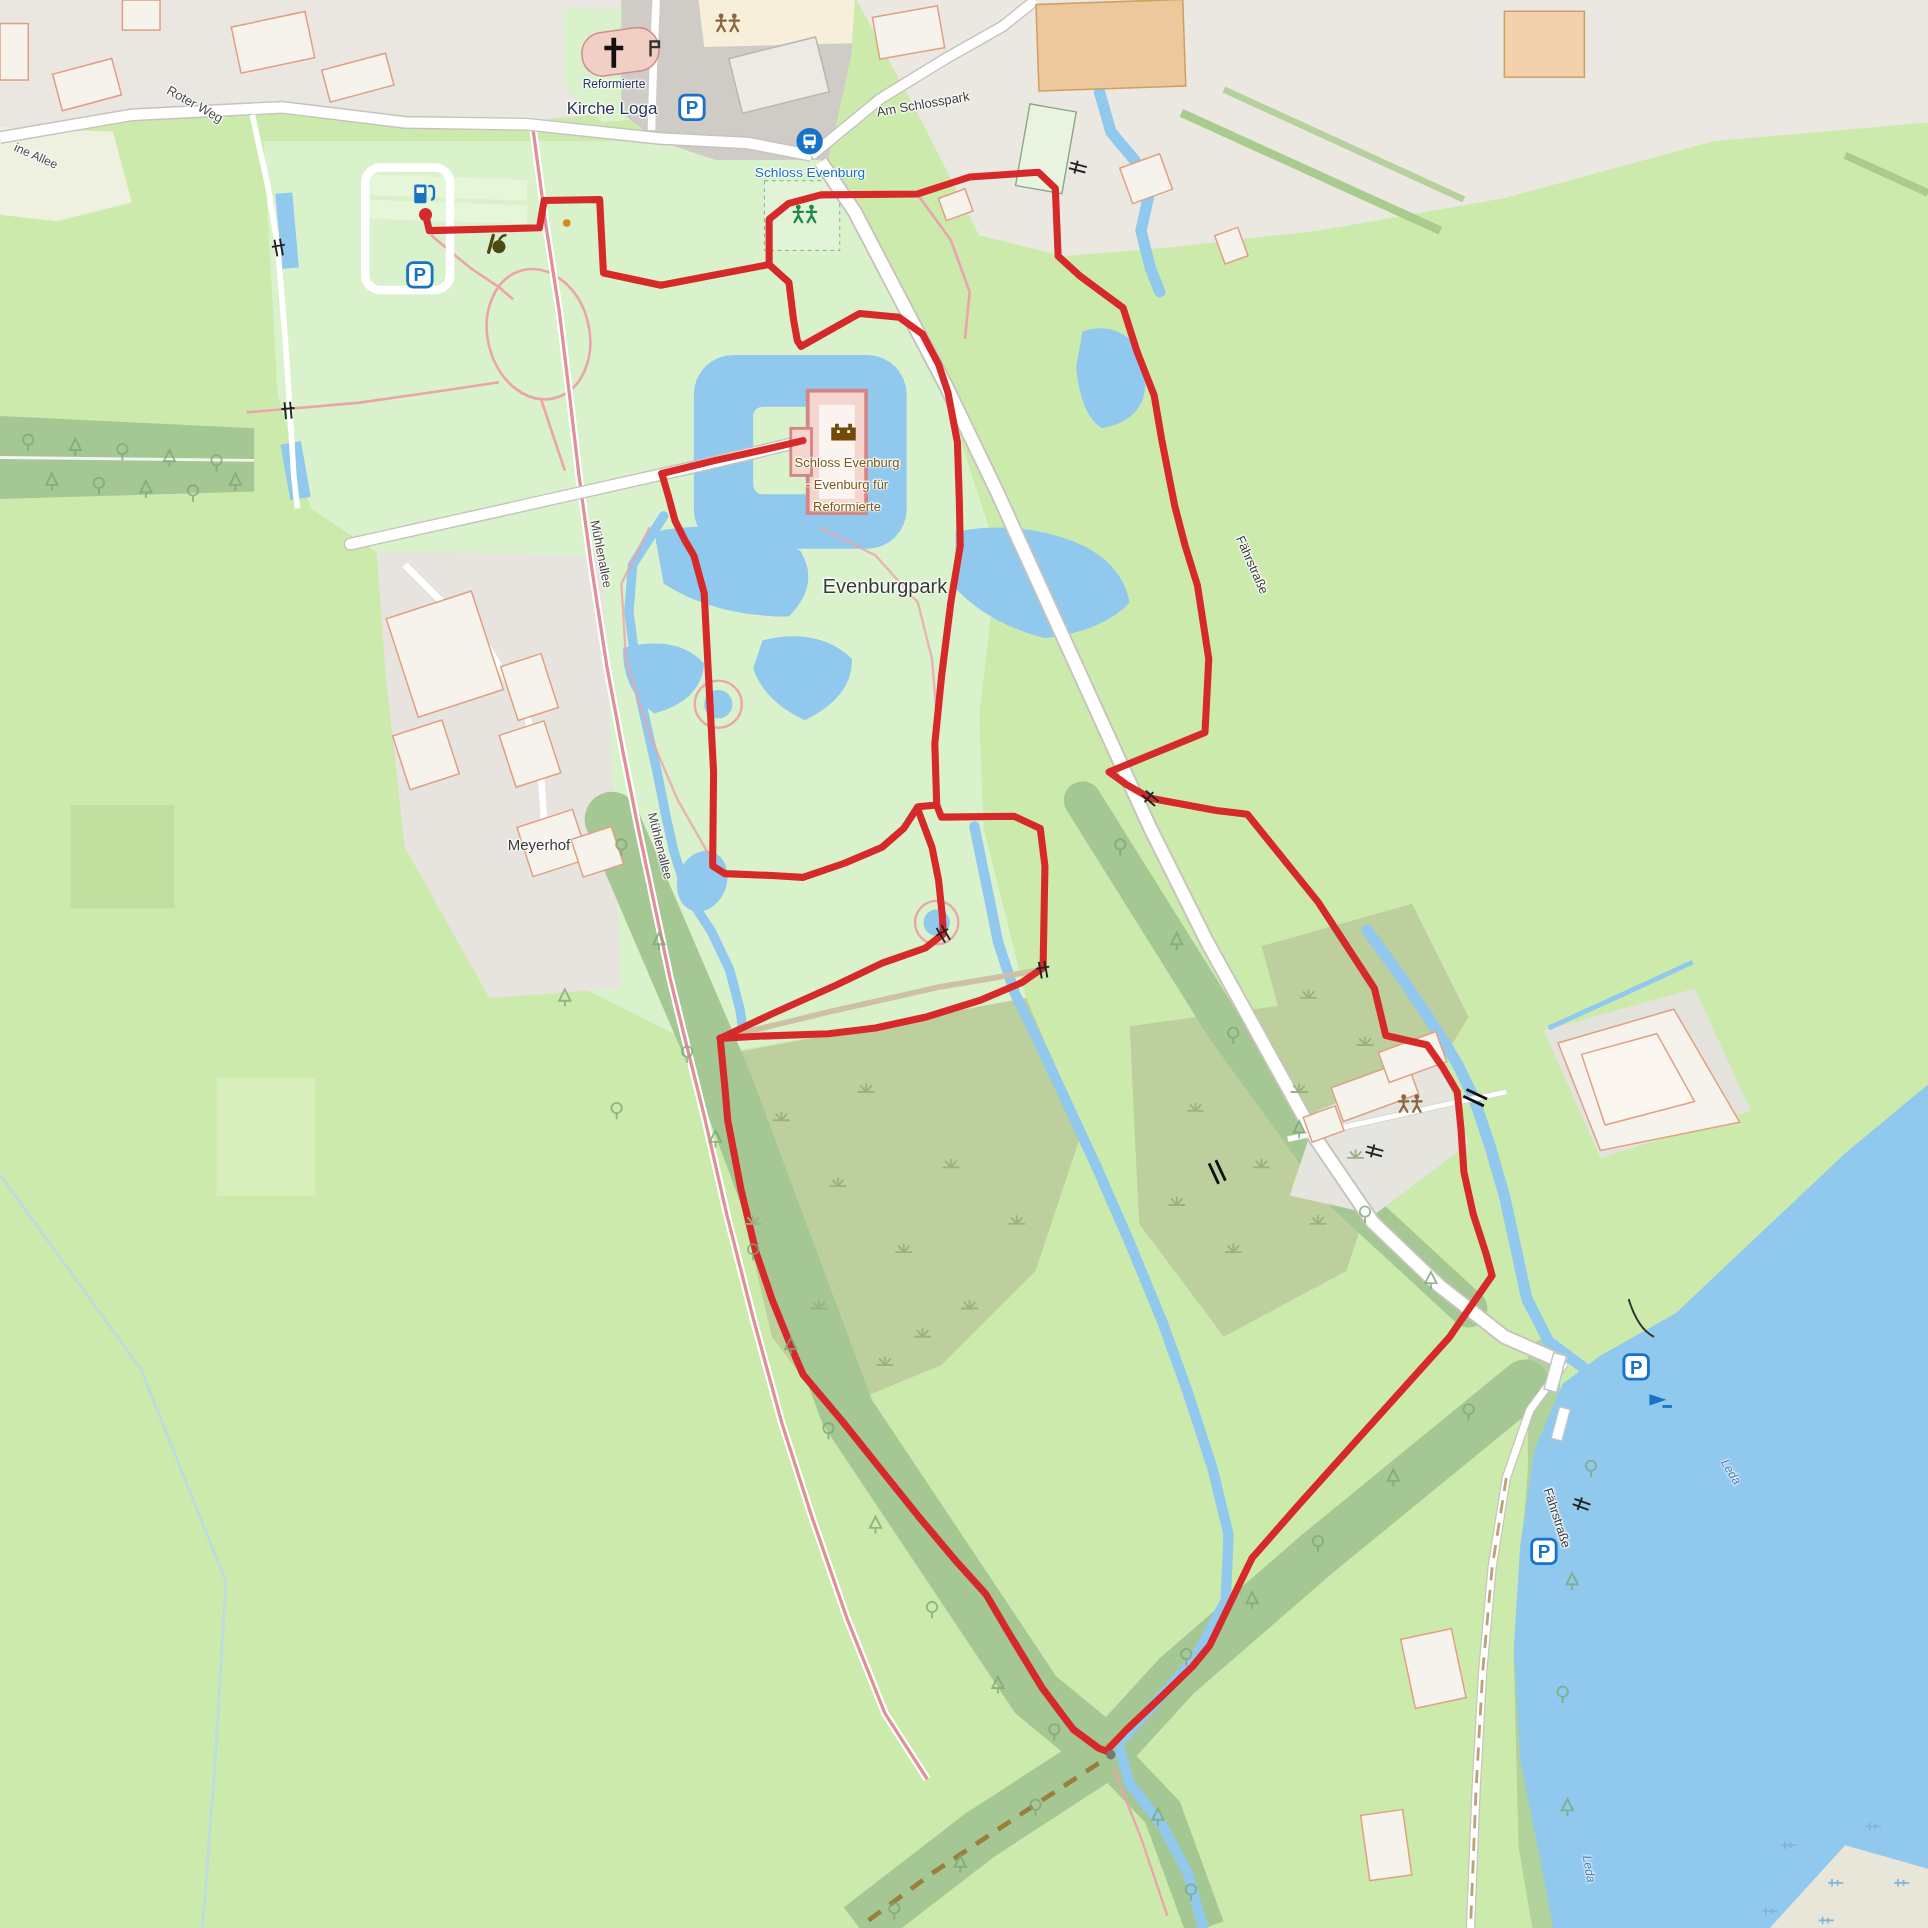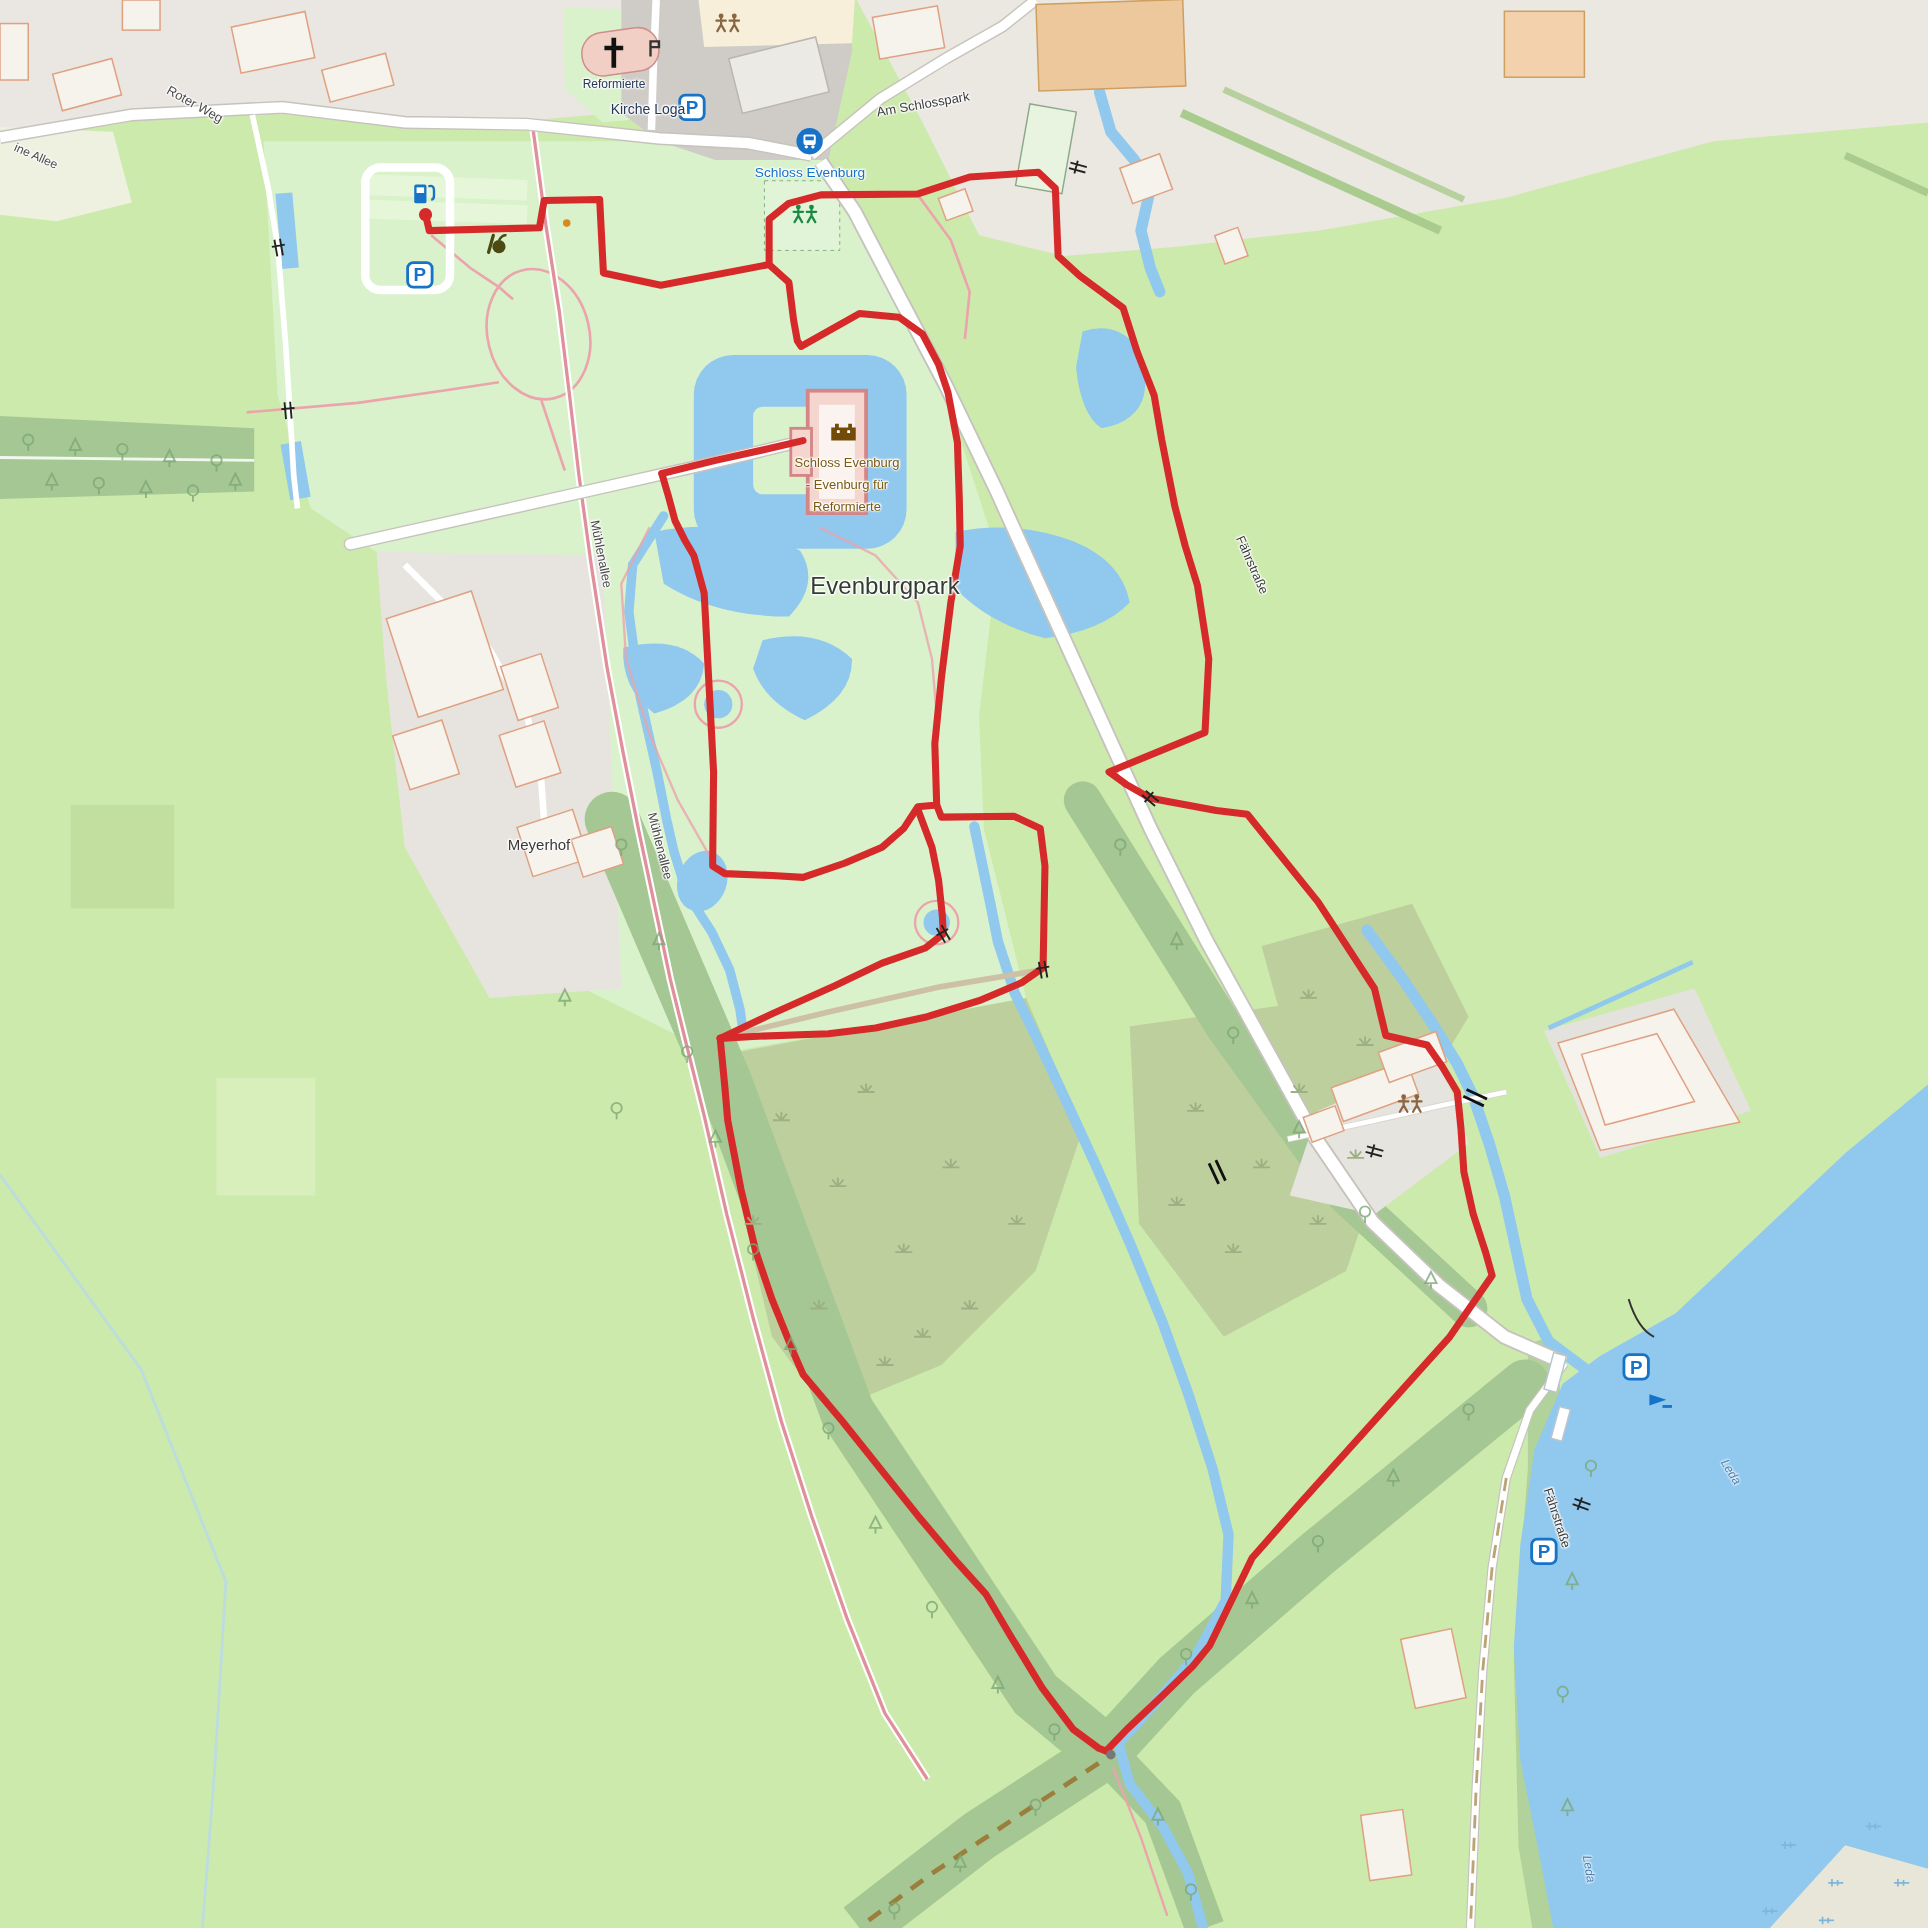--- a/index.html
+++ b/index.html
@@ -485,27 +485,27 @@
             <path d="M1281,1241 H1305 M1281,1249 H1305" stroke="#111" stroke-width="3" fill="none"></path>
           </g>
         </g>
       </g>
 </svg>
 
 <div id="labels">
       <span class="lbl" style="left: 195px; top: 104px; font-size: 13px; color: rgb(74, 74, 74); --r: 29deg;">Roter Weg</span>
       <span class="lbl" style="left: 36px; top: 156px; font-size: 12.2px; color: rgb(74, 74, 74); --r: 24deg;">ine Allee</span>
       <span class="lbl" style="left: 614px; top: 84px; font-size: 12px; color: rgb(37, 56, 88); --r: 0deg;">Reformierte</span>
-      <span class="lbl" style="left: 612px; top: 109px; font-size: 14px; color: rgb(37, 56, 88); margin-left: 36px; --r: 0deg;">Kirche Loga</span>
+      <span class="lbl" style="left: 612px; top: 109px; font-size: 17px; color: rgb(37, 56, 88); --r: 0deg;">Kirche Loga</span>
       <span class="lbl" style="left: 923px; top: 104px; font-size: 13px; color: rgb(58, 58, 58); --r: -10deg;">Am Schlosspark</span>
       <span class="lbl" style="left: 810px; top: 172px; font-size: 13.7px; color: rgb(20, 112, 200); --r: 0deg;">Schloss Evenburg</span>
       <span class="lbl" style="left: 847px; top: 462px; font-size: 13px; color: rgb(122, 90, 20); --r: 0deg;">Schloss Evenburg</span>
       <span class="lbl" style="left: 847px; top: 484px; font-size: 13px; color: rgb(122, 90, 20); --r: 0deg;">- Evenburg für</span>
       <span class="lbl" style="left: 847px; top: 506px; font-size: 13px; color: rgb(122, 90, 20); --r: 0deg;">Reformierte</span>
-      <span class="lbl" style="left: 885px; top: 586px; font-size: 24px; color: rgb(51, 60, 51); --r: 0deg;">Evenburgpark</span>
+      <span class="lbl" style="left: 885px; top: 586px; font-size: 20px; color: rgb(51, 60, 51); --r: 0deg;">Evenburgpark</span>
       <span class="lbl" style="left: 601px; top: 554px; font-size: 12.7px; color: rgb(74, 74, 74); --r: 79deg;">Mühlenallee</span>
       <span class="lbl" style="left: 660px; top: 846px; font-size: 12.7px; color: rgb(74, 74, 74); --r: 76deg;">Mühlenallee</span>
       <span class="lbl" style="left: 539px; top: 844px; font-size: 15px; color: rgb(58, 58, 58); --r: 0deg;">Meyerhof</span>
       <span class="lbl" style="left: 1252px; top: 565px; font-size: 12.7px; color: rgb(58, 58, 58); --r: 66deg;">Fährstraße</span>
       <span class="lbl" style="left: 1557px; top: 1518px; font-size: 12.7px; color: rgb(58, 58, 58); --r: 72deg;">Fährstraße</span>
       <span class="lbl it" style="left: 1731px; top: 1472px; font-size: 12.2px; color: rgb(78, 127, 176); --r: 58deg;">Leda</span>
       <span class="lbl it" style="left: 1589px; top: 1869px; font-size: 12.2px; color: rgb(78, 127, 176); --r: 80deg;">Leda</span>
     </div>
 </div>
 

